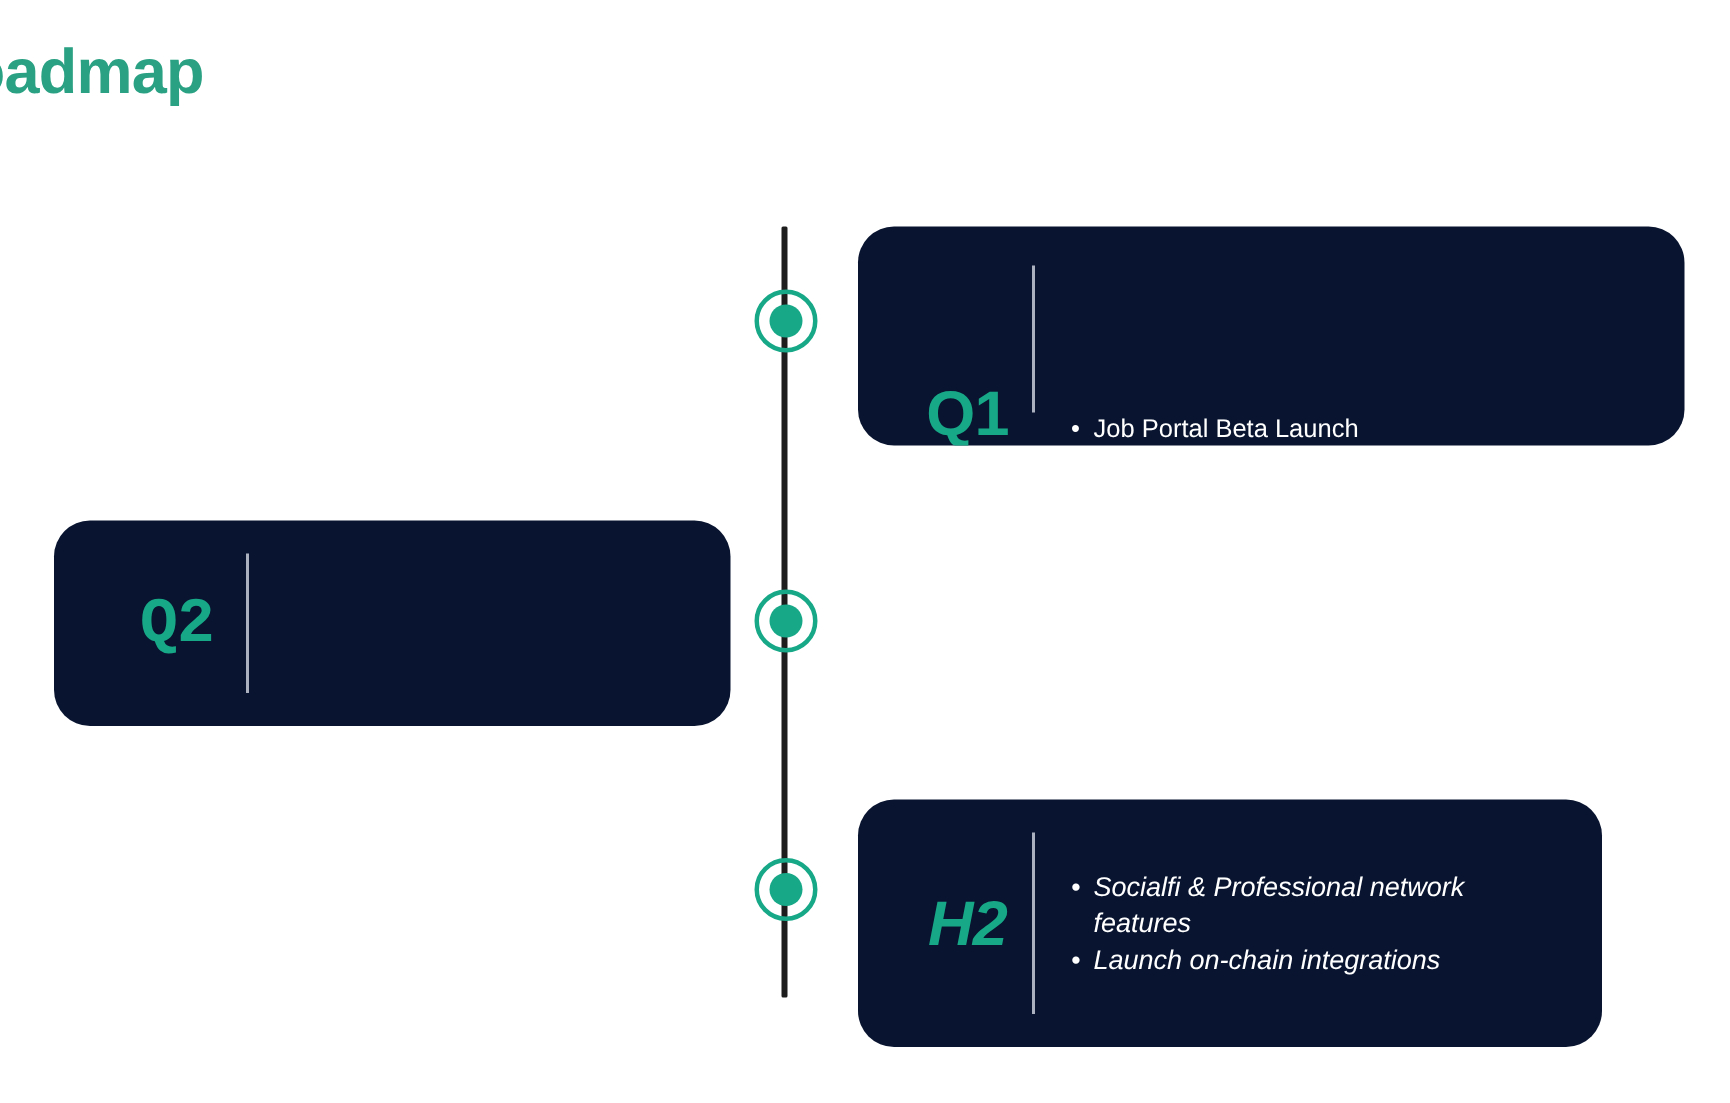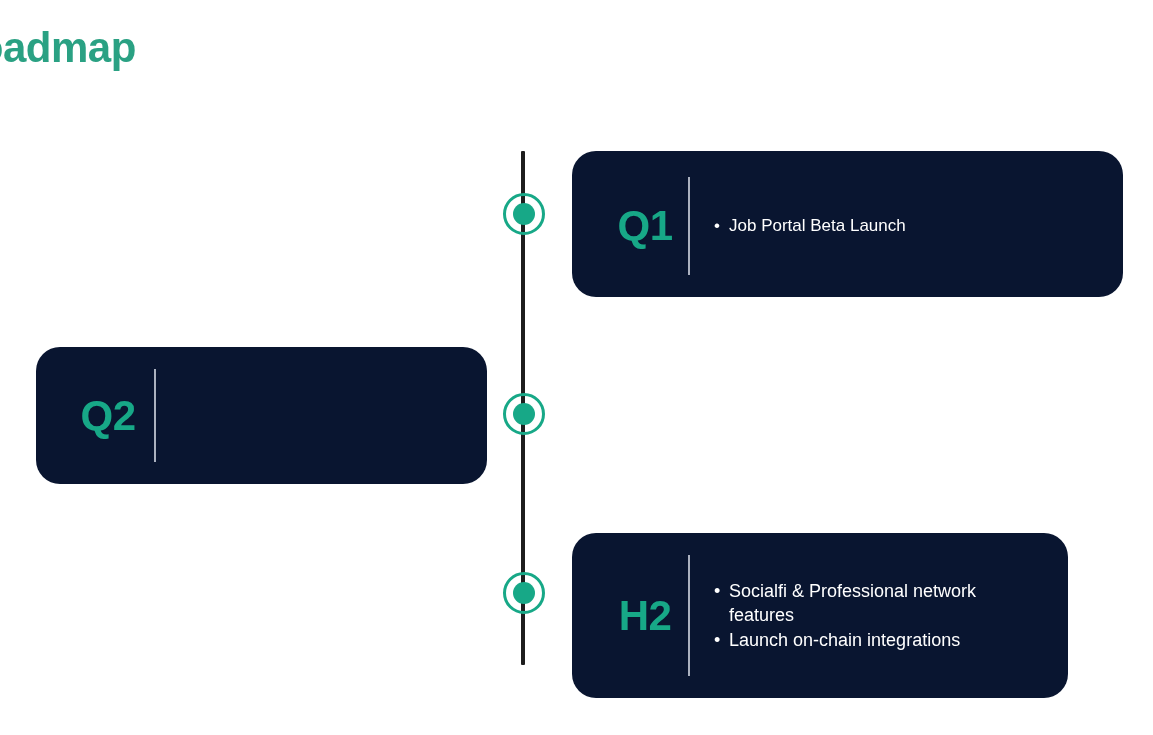--- a/index.html
+++ b/index.html
@@ -85,34 +85,37 @@
     box-sizing: border-box;
     overflow: hidden;
   }
 
   .card-q1 {
     left: 572px;
     top: 151px;
     width: 551px;
     height: 146px;
     padding: 4px 24px 0 30px;
+    align-items: flex-end;
   }
   .card-q2 {
     left: 36px;
     top: 347px;
     width: 451px;
     height: 137px;
-    padding: 0 24px 0 26px;
+    padding: 0 24px 0 36px;
+    font-family: Liberation Mono, monospace;
   }
   .card-h2 {
     left: 572px;
     top: 533px;
     width: 496px;
     height: 165px;
     padding: 0 24px 0 30px;
+    font-style: italic;
   }
 
   .card-label {
     flex: 0 0 auto;
     color: #17a887;
     font-weight: 700;
     font-size: 42px;
     letter-spacing: -0.5px;
     line-height: 1;
     text-align: center;

